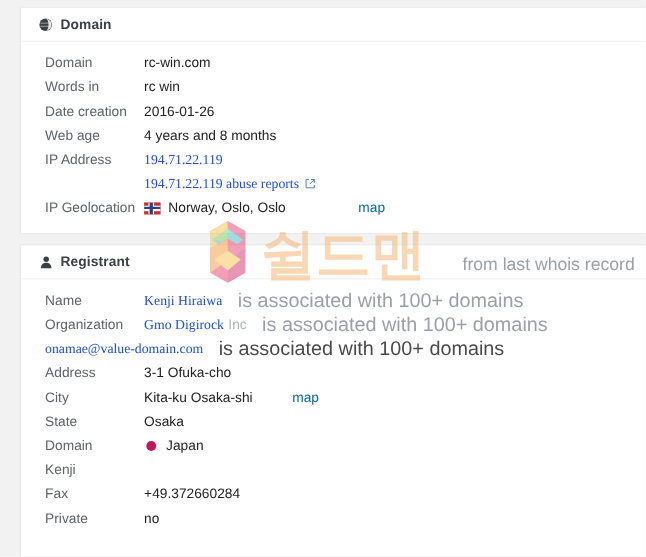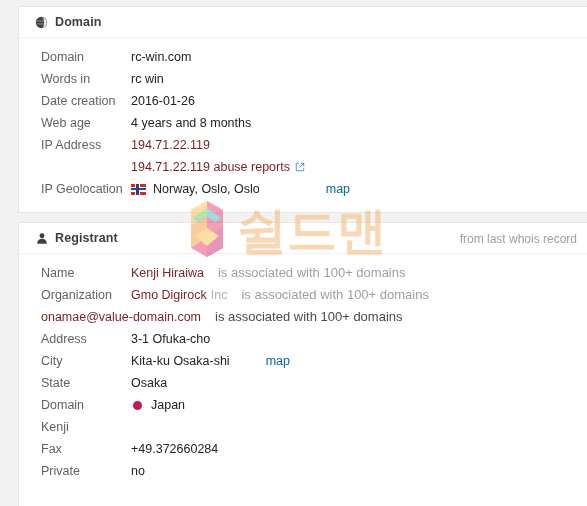--- a/index.html
+++ b/index.html
@@ -50,21 +50,21 @@
     margin-right: 7px;
     display: inline-flex;
     align-items: center;
     justify-content: center;
     flex: none;
   }
   .header-note {
     position: absolute;
     right: 14px;
     top: 9px;
-    font-size: 12px;
+    font-size: 16px;
     color: #9aa0a6;
     white-space: nowrap;
   }
 
   
   .rows { padding: 8px 0 0 0; }
   .row {
     display: flex;
     align-items: flex-start;
     height: 22px;
@@ -79,31 +79,32 @@
     color: #5f6368;
     font-size: 12.5px;
   }
   .value {
     color: #222222;
     font-size: 12.5px;
     display: flex;
     align-items: center;
   }
   .link {
-    color: #7f1d1d;
+    color: #1d4ed8;
     text-decoration: none;
     cursor: pointer;
+    font-family: Liberation Serif, serif;
   }
   .muted-sub {
     color: #aeb3b8;
     margin-left: 4px;
   }
   .assoc {
     color: #9aa0a6;
-    font-size: 13px;
+    font-size: 18px;
     margin-left: 14px;
   }
   .assoc.dark { color: #4a4a4a; }
   .map-link {
     color: #0369a1;
     text-decoration: none;
     margin-left: 36px;
     cursor: pointer;
   }
   .map-link.wide { margin-left: 66px; }

